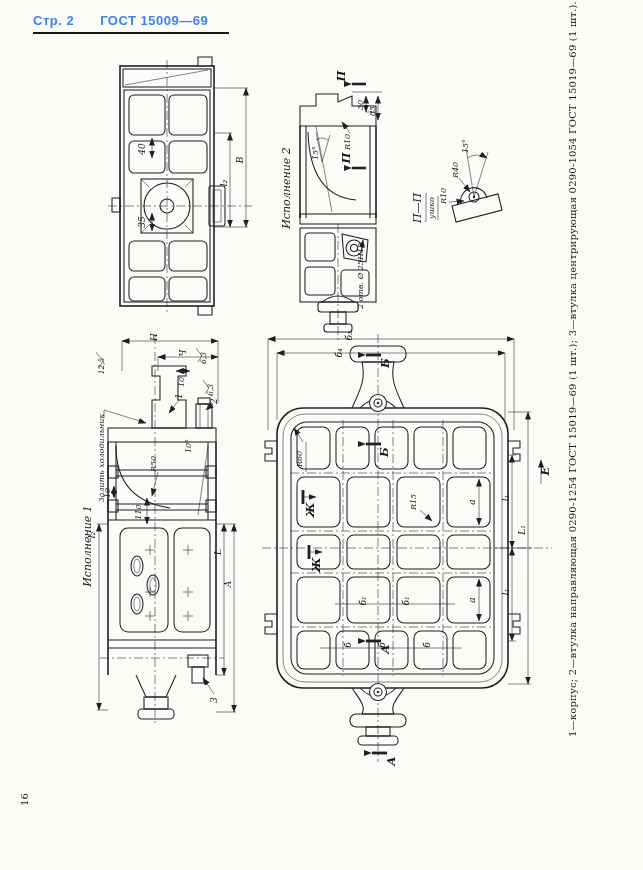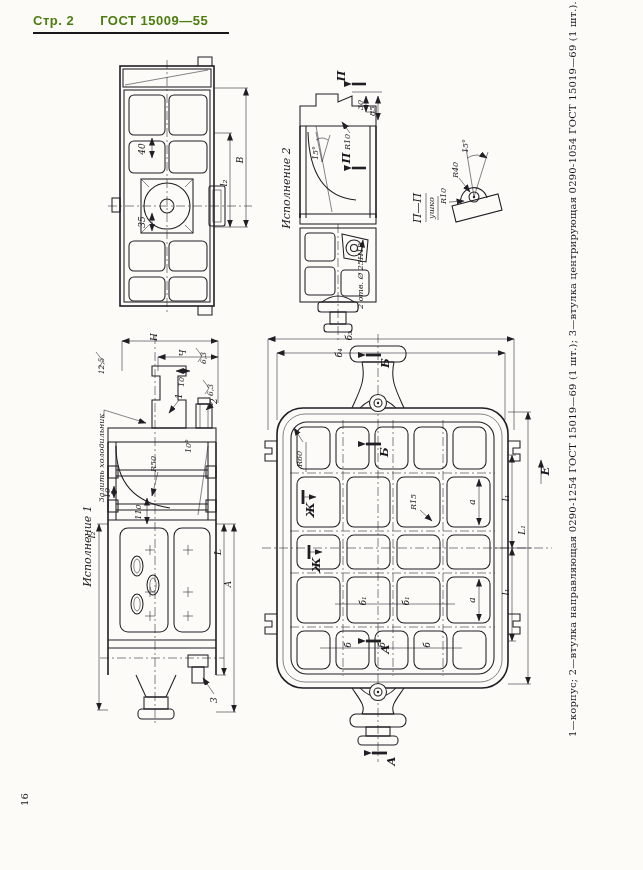--- a/index.html
+++ b/index.html
@@ -1,39 +1,39 @@
 <!DOCTYPE html>
 <html><head>
 <meta charset="utf-8">
 <style>
   html,body{margin:0;padding:0;background:#e8e8e4;}
   .sheet{position:relative;width:643px;height:870px;background:#fcfbf8;overflow:hidden;
          font-family:"Liberation Sans",sans-serif;}
   .hdr{position:absolute;left:33px;top:13px;width:196px;display:flex;gap:26px;
-       font-size:13px;font-weight:bold;color:#4d7c0f;border-bottom:2.2px solid #17171c;
+       font-size:13px;font-weight:bold;color:#3b82f6;border-bottom:2.2px solid #17171c;
        padding-bottom:4px;letter-spacing:.5px;}
   svg{position:absolute;left:0;top:0;}
   svg text{font-family:"DejaVu Serif",serif;font-style:italic;fill:#17171c;}
   .t9{font-size:9px;} .t8{font-size:8px;} .t7{font-size:7.5px;}
   .t11{font-size:11px;} .sec{font-size:11.5px;font-weight:bold;}
   .cap{font-size:10px;font-style:normal;letter-spacing:.2px;}
   .ln,.thk,.thn,.cl,.dim{stroke:#1f1f24;fill:none;}
   .ln{stroke-width:1.05;} .thk{stroke-width:1.6;} .thn{stroke-width:.55;}
   .dim{stroke-width:.55;}
   .cl{stroke-width:.55;stroke-dasharray:9 3 2 3;}
   .fl{fill:#1f1f24;stroke:none;}
   .wh{fill:#fcfbf8;}
 </style>
 </head>
 <body>
 
 <div class="sheet">
   <div class="hdr">
     <span>Стр. 2</span>
-    <span>ГОСТ 15009—55</span>
+    <span>ГОСТ 15009—69</span>
   </div>
 
   <svg width="643" height="870" viewBox="0 0 643 870">
     <defs>
       <marker id="ae" markerWidth="9" markerHeight="8" refX="7.5" refY="3" orient="auto" markerUnits="userSpaceOnUse">
           <path d="M0,0L8,3L0,6Z" fill="#1f1f24"></path>
         </marker>
       <marker id="as" markerWidth="9" markerHeight="8" refX="0.5" refY="3" orient="auto" markerUnits="userSpaceOnUse">
           <path d="M8,0L0,3L8,6Z" fill="#1f1f24"></path>
         </marker>

